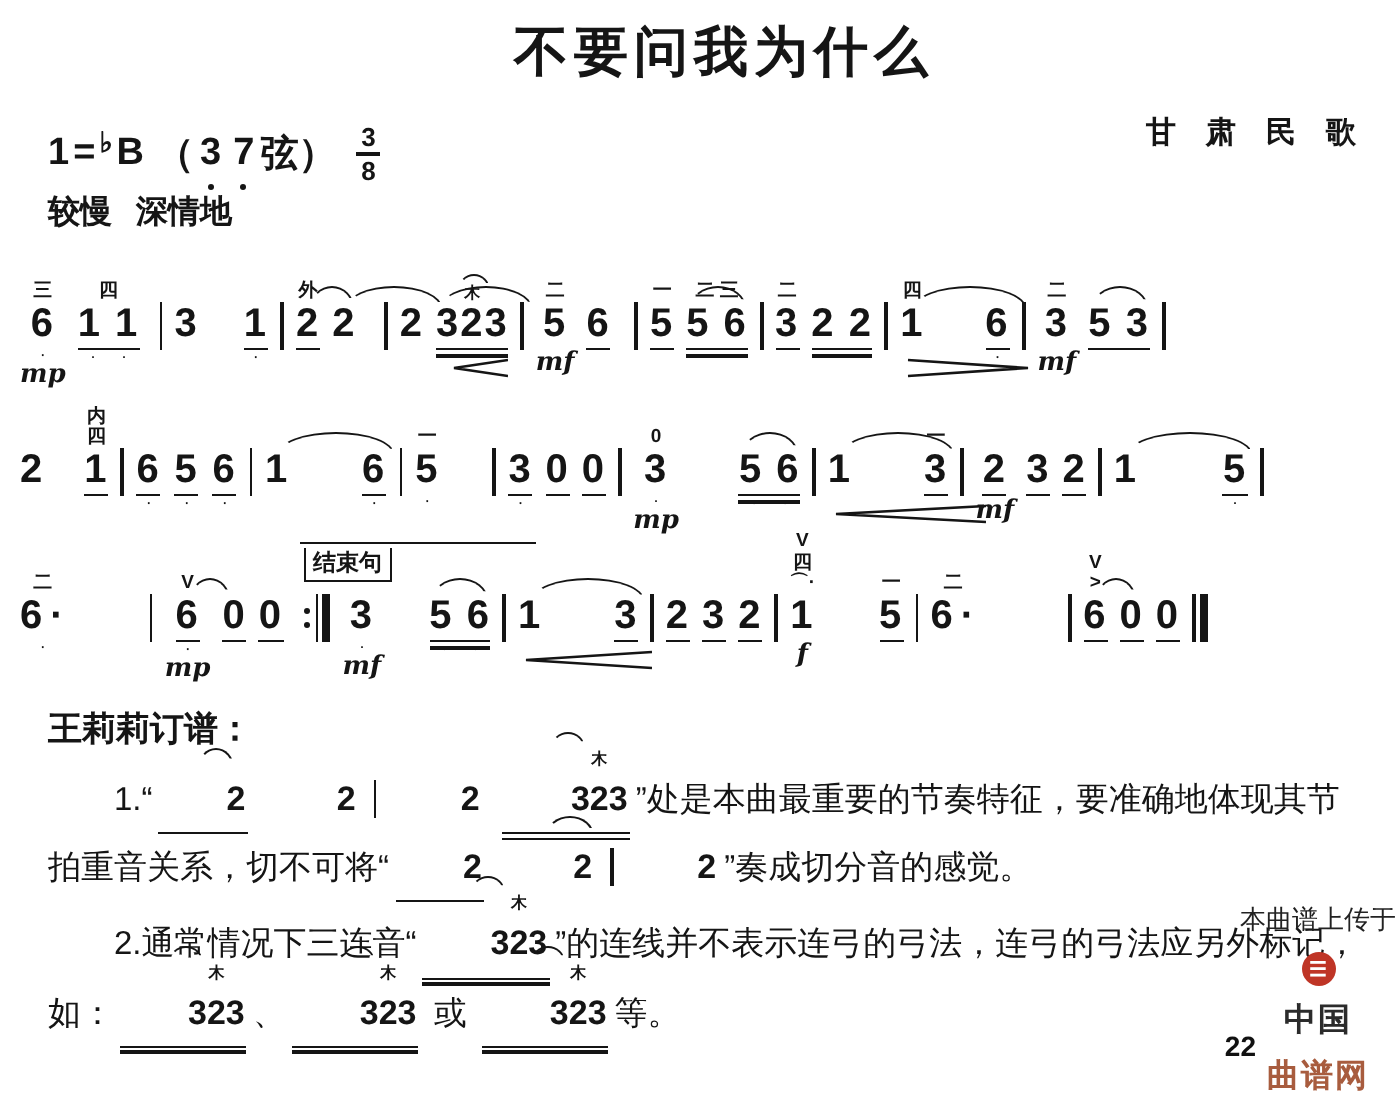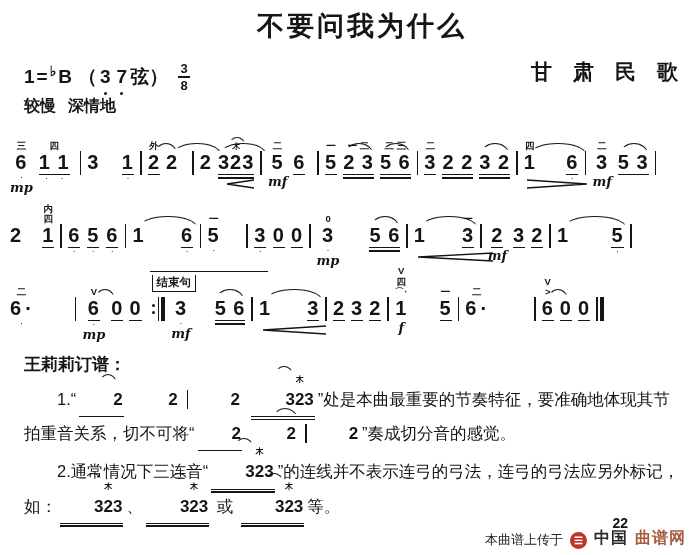--- a/index.html
+++ b/index.html
@@ -11,21 +11,21 @@
   .keysig{position:absolute;top:62px;left:24px;font-size:19px;font-weight:bold;display:flex;align-items:center;gap:2px;}
   .flat{font-size:14px;font-weight:bold;position:relative;top:-6px;}
   .strings{display:inline-flex;align-items:center;margin-left:4px;}
   .udot{position:relative;display:inline-block;margin:0 3px;}
   .udot .dotb{position:absolute;left:50%;bottom:-7px;width:3px;height:3px;margin-left:-1.5px;
               border-radius:50%;background:#151515;}
   .frac{display:inline-flex;flex-direction:column;align-items:center;margin-left:8px;line-height:1;}
   .frac b{font-size:13px;}
   .fline{width:12px;height:1.8px;background:#151515;margin:1px 0;}
   .tempo{position:absolute;top:96px;left:24px;font-size:16px;font-weight:bold;display:flex;gap:12px;}
-  .credits{position:absolute;top:56px;right:22px;text-align:right;font-size:21px;font-weight:bold;line-height:1.5;}
+  .credits{position:absolute;top:56px;right:22px;text-align:right;font-size:15px;font-weight:bold;line-height:1.5;}
   
   .score{position:absolute;top:126px;left:10px;width:685px;}
   .score-line{display:flex;align-items:flex-start;gap:6px;flex-wrap:nowrap;margin-bottom:1px;height:72px;}
   .tok{position:relative;display:flex;flex-direction:column;align-items:center;}
   .above{height:25px;display:flex;flex-direction:column;justify-content:flex-end;align-items:center;
          font-size:9.5px;font-weight:bold;line-height:1.08;white-space:nowrap;}
   .main{position:relative;height:23px;line-height:23px;font-size:20px;font-weight:bold;
         letter-spacing:1px;white-space:nowrap;}
   .u1,.u2{border-bottom:1.8px solid #151515;}
   .u2::after{content:'';position:absolute;left:0;right:0;bottom:-4.5px;height:1.6px;background:#151515;}
@@ -56,21 +56,21 @@
   .imus.u1{border-bottom:1.8px solid #151515;}
   .imus.u2{border-bottom:1.8px solid #151515;}
   .imus.u2::after{content:'';position:absolute;left:0;right:0;bottom:-4px;height:1.5px;background:#151515;}
   .iarc{position:absolute;top:-9px;height:8px;border:1.5px solid transparent;border-top-color:#151515;
         border-radius:50% 50% 0 0/100% 100% 0 0;left:45%;}
   .iorn{position:absolute;top:-17px;left:50%;transform:translateX(-50%);font-size:8px;font-weight:bold;padding-top:6px;}
   .iorn::before{content:'';position:absolute;top:0;left:50%;width:15px;height:6px;margin-left:-7.5px;
         border:1.4px solid transparent;border-top-color:#151515;border-radius:50% 50% 0 0/100% 100% 0 0;}
   .ibar{display:inline-block;width:1.6px;height:19px;background:#151515;vertical-align:-4px;margin:0 5px;}
   
-  .footer{position:absolute;right:14px;bottom:6px;display:flex;align-items:flex-end;gap:7px;}
+  .footer{position:absolute;right:2px;bottom:6px;display:flex;align-items:center;gap:7px;flex-direction:column;}
   .upload-text{font-size:13px;color:#222;}
   .logo-icon{width:17px;height:17px;border-radius:50%;display:inline-flex;align-items:center;
              justify-content:center;color:#fff;font-size:10px;font-weight:bold;}
   .site-cn{font-size:16px;font-weight:bold;color:#2b2b2b;letter-spacing:1px;}
   .site-rest{font-size:16px;font-weight:bold;letter-spacing:1px;}
   .pagenum{position:absolute;right:72px;bottom:24px;font-size:14px;font-weight:bold;color:#111;}
 </style>
 </head>
 <body>
 
@@ -200,54 +200,40 @@
         </div>
         <div class="tok">
           <div class="above">
             <div class="aline">一</div>
           </div>
           <div class="main u1">5</div>
           <div class="below"></div>
         </div>
         <div class="tok">
           <div class="above">
-            <div class="aline">一 二</div>
-          </div>
-          <div class="main u2">2 3</div>
+            <div class="aline">二 三</div>
+          </div>
+          <div class="main u2">5 6</div>
           <div class="below"></div>
           <div class="arc" style="width: 26px; left: 6%;"></div>
         </div>
-        <div class="tok">
-          <div class="above">
-            <div class="aline">二 三</div>
-          </div>
-          <div class="main u2">5 6</div>
-          <div class="below"></div>
-          <div class="arc" style="width: 26px; left: 6%;"></div>
-        </div>
         <div class="tokbar">
           <div class="bar"></div>
         </div>
         <div class="tok">
           <div class="above">
             <div class="aline">二</div>
           </div>
           <div class="main u1">3</div>
           <div class="below"></div>
         </div>
         <div class="tok">
           <div class="above"></div>
           <div class="main u2">2 2</div>
           <div class="below"></div>
-        </div>
-        <div class="tok">
-          <div class="above"></div>
-          <div class="main u2">3 2</div>
-          <div class="below"></div>
-          <div class="arc" style="width: 26px; left: 6%;"></div>
         </div>
         <div class="tokbar">
           <div class="bar"></div>
         </div>
         <div class="tok" style="margin-right: 24px;">
           <div class="above">
             <div class="aline">四</div>
           </div>
           <div class="main">1</div>
           <div class="below"></div>

